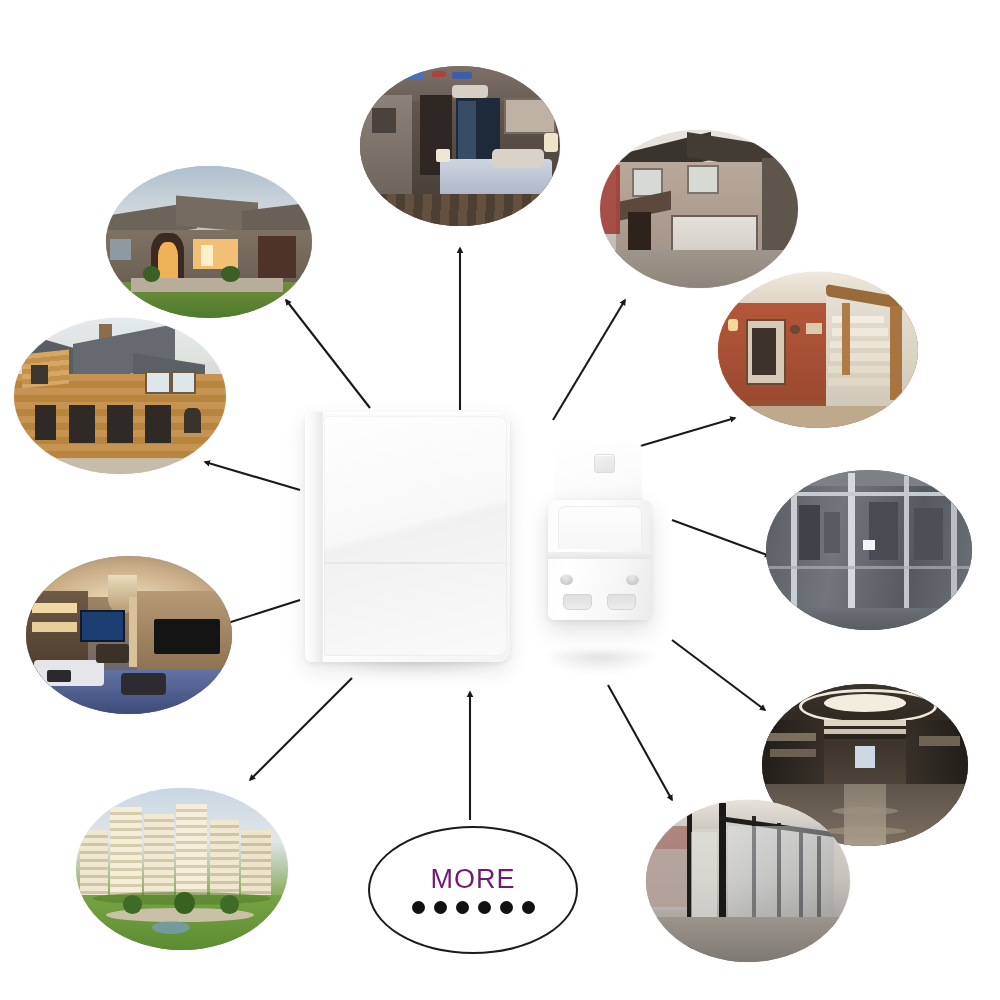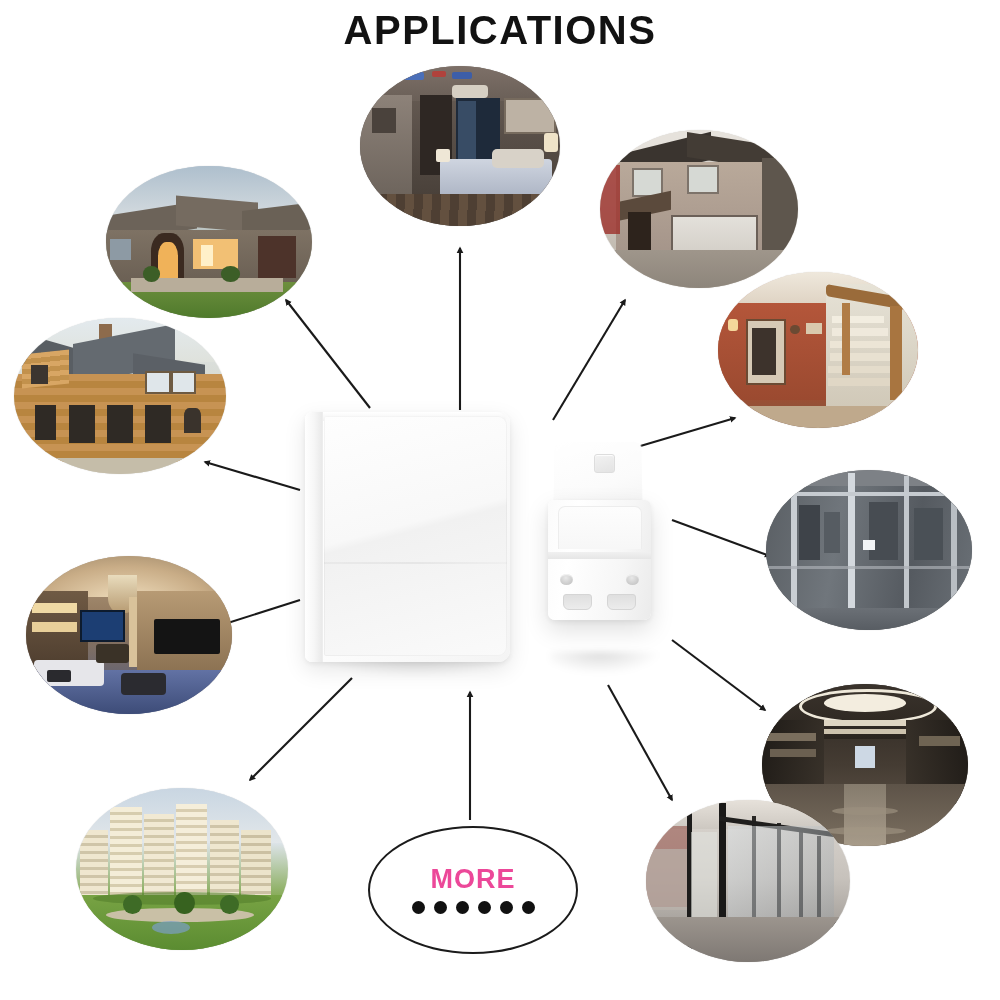--- a/index.html
+++ b/index.html
@@ -36,21 +36,21 @@
   
   .more-ellipse{
     position:absolute;
     border:2px solid #1b1b1b;
     border-radius:50%;
     background:#fff;
     display:flex;flex-direction:column;
     align-items:center;justify-content:center;
   }
   .more-label{
-    font-size:27px;font-weight:bold;color:#ec4899;letter-spacing:1px;
+    font-size:27px;font-weight:normal;color:#701a75;letter-spacing:1px;
     line-height:1;
   }
   .more-dots{display:flex;gap:9px;margin-top:8px;}
   .more-dots i{width:13px;height:13px;border-radius:50%;background:#111;display:block;}
 
   
   .wireless{
     position:absolute;
     display:flex;flex-direction:column;align-items:center;
   }
@@ -156,21 +156,20 @@
 
   
   .sky{position:absolute;left:0;right:0;top:0;}
   .ground{position:absolute;left:0;right:0;bottom:0;}
 </style>
 </head>
 <body>
 
 <div id="stage">
 
-  <div class="title">APPLICATIONS</div>
 
   <svg id="arrows" viewBox="0 0 1000 1000" preserveAspectRatio="none">
     <defs>
       <marker id="ah" markerWidth="9" markerHeight="9" refX="5" refY="4.5" orient="auto" markerUnits="userSpaceOnUse">
         <path d="M0,1.2 L6.5,4.5 L0,7.8 z" fill="#1a1a1a"></path>
       </marker>
     </defs>
     <g stroke="#1a1a1a" stroke-width="2.1" fill="none" marker-end="url(#ah)">
 
       <line x1="460" y1="410" x2="460" y2="248"></line>

